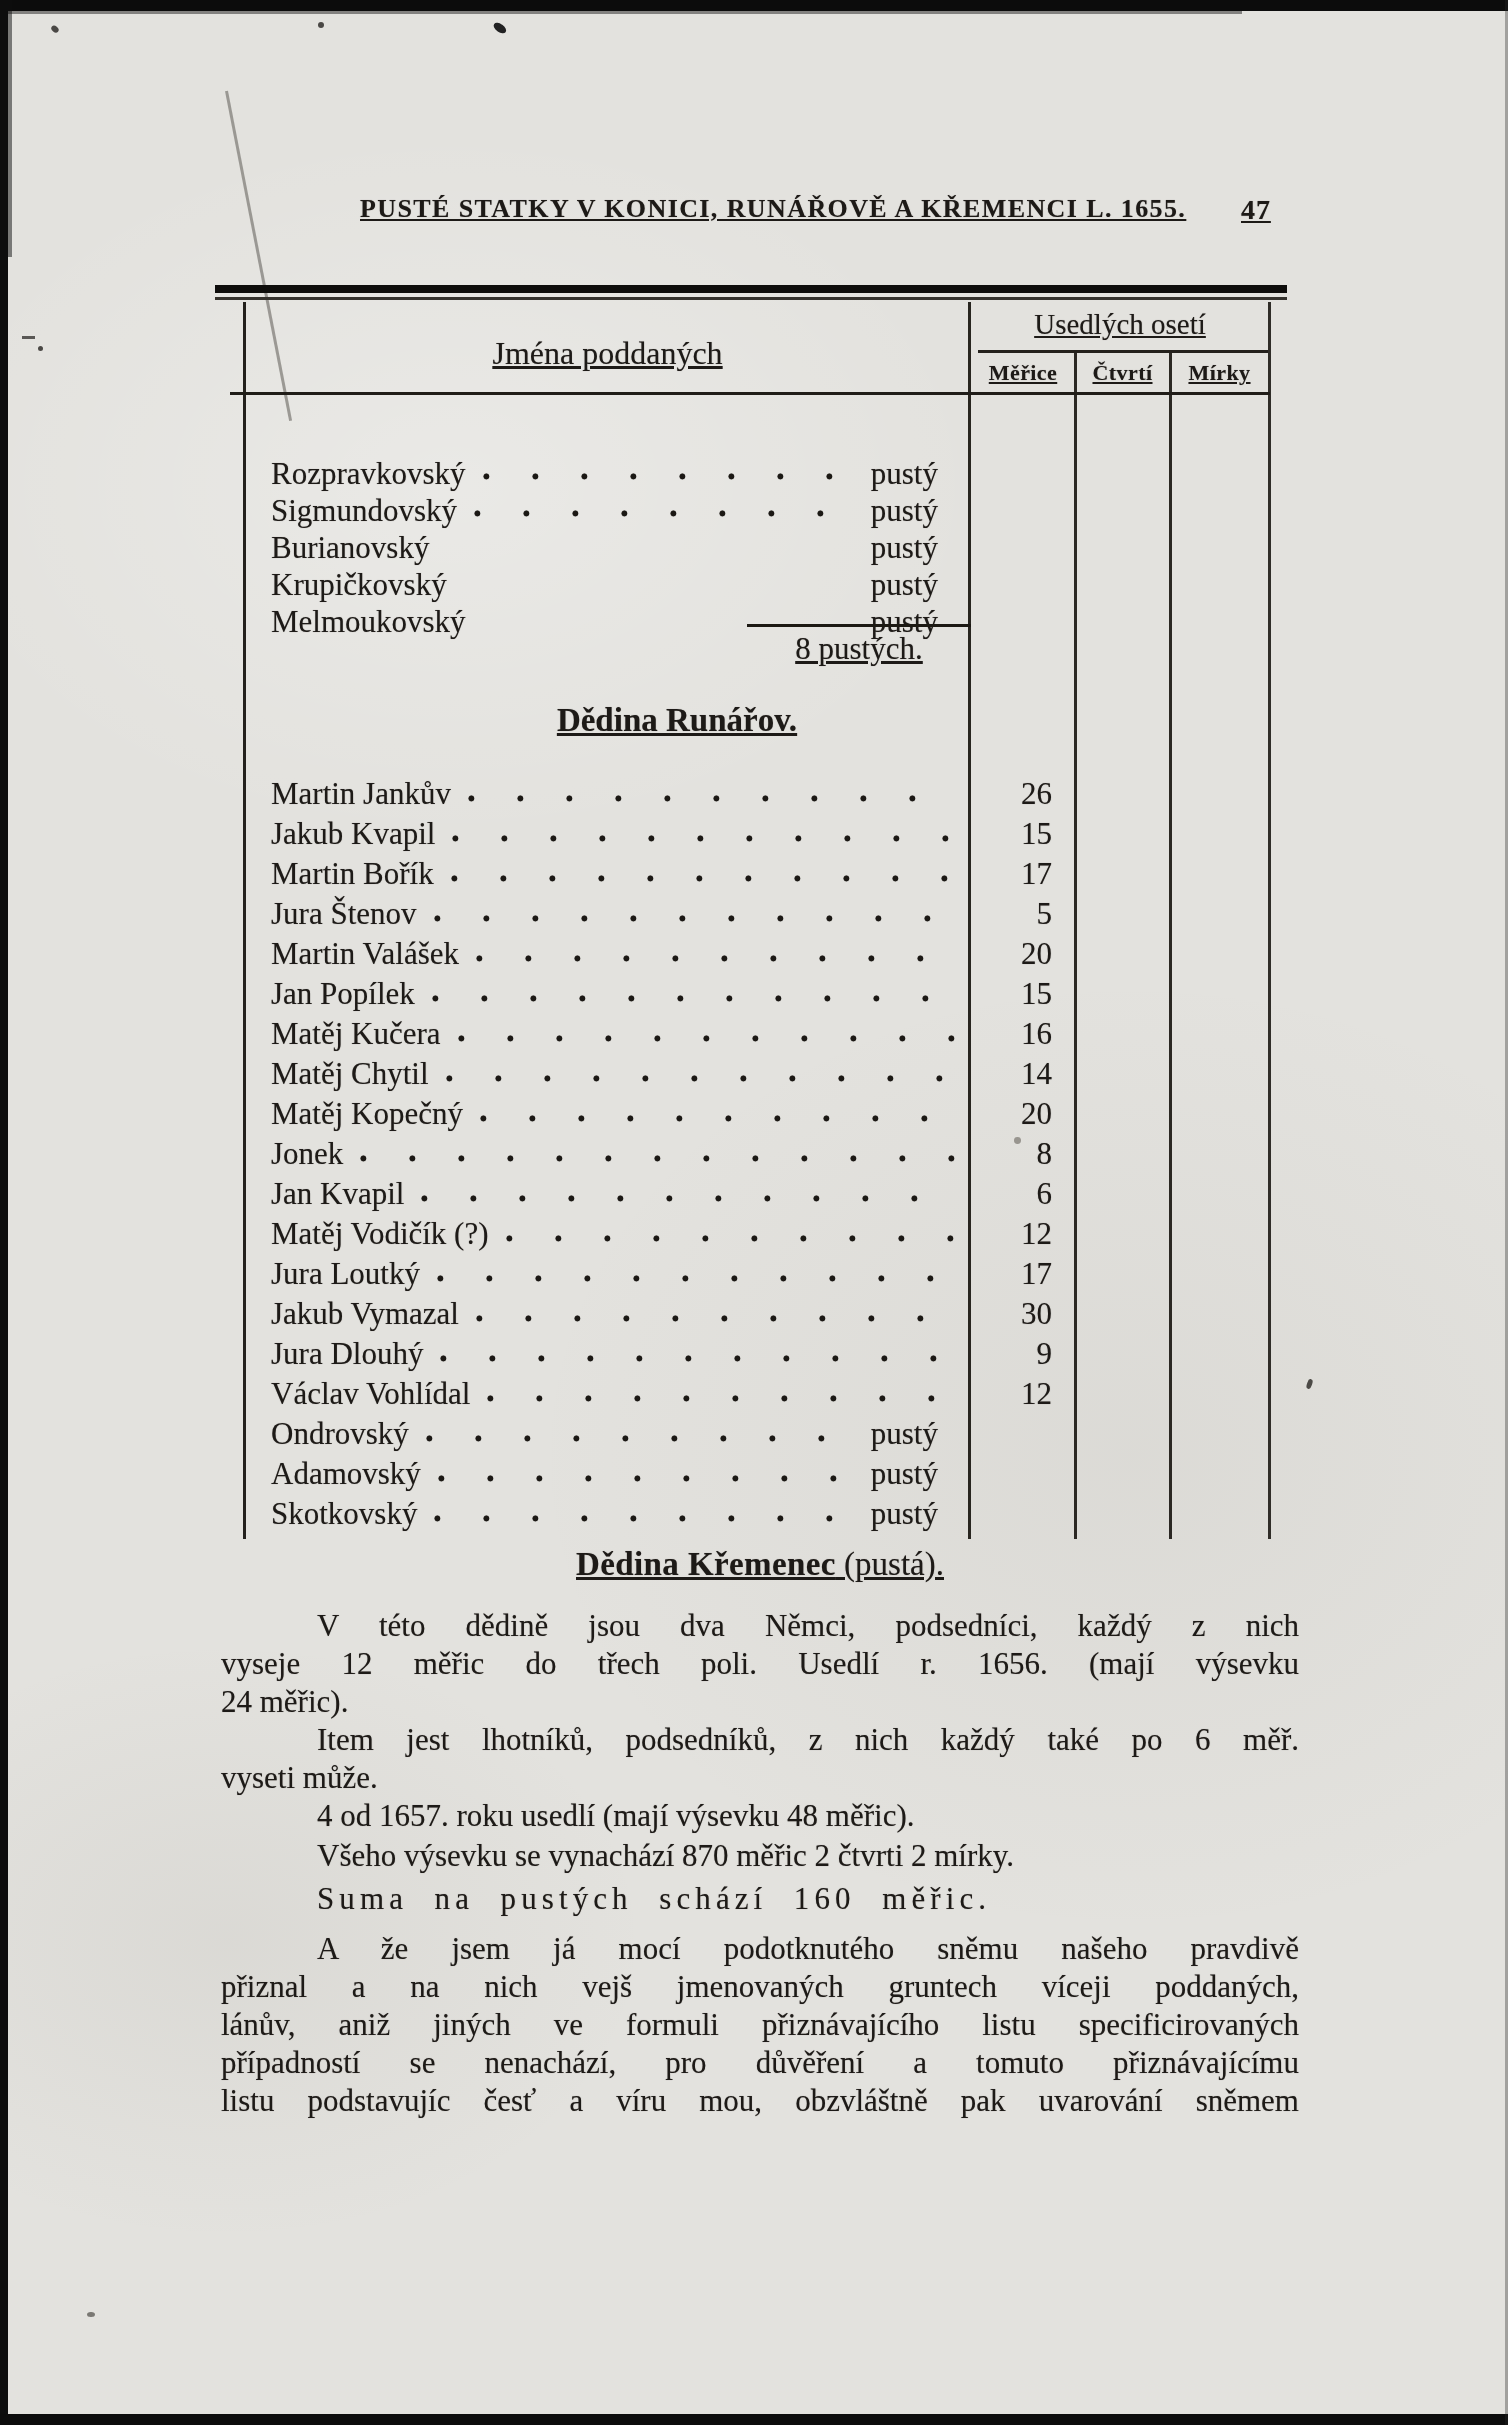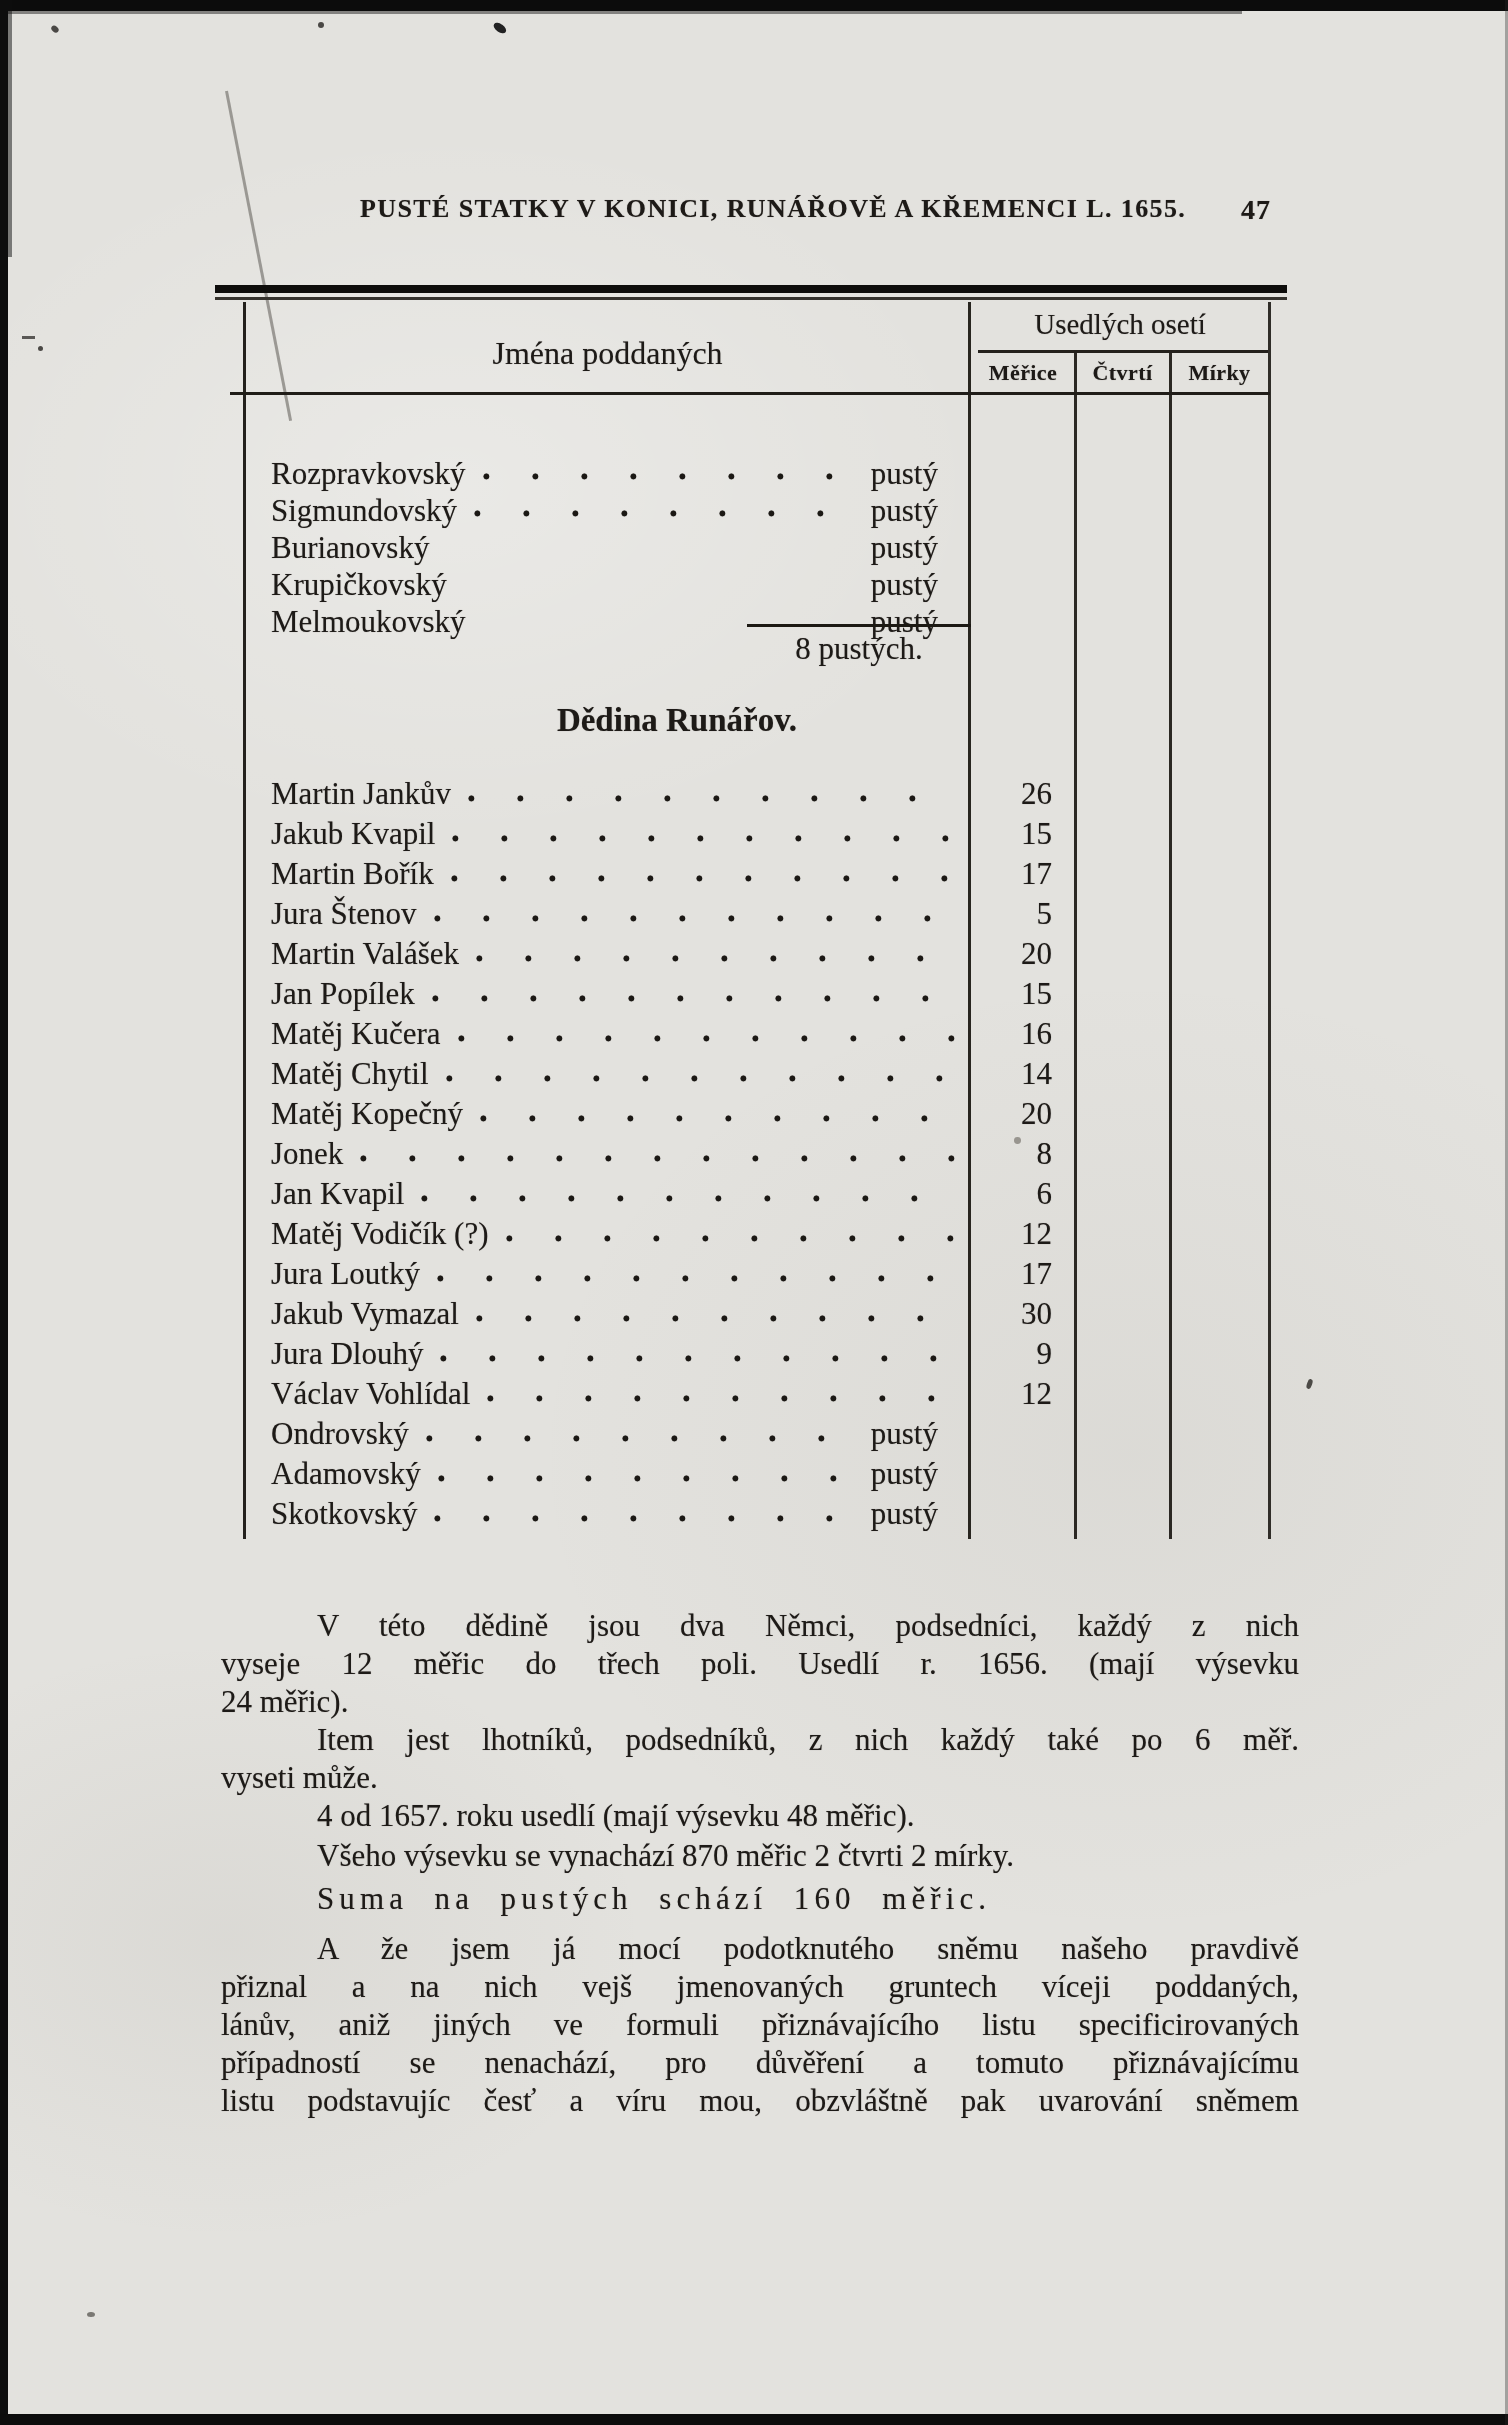--- a/index.html
+++ b/index.html
@@ -10,21 +10,21 @@
     background-color:#e3e2de;
     background-image:
       radial-gradient(ellipse 771px 514px at 30% 20%, rgba(255,255,255,.25), rgba(255,255,255,0) 70%),
       radial-gradient(ellipse 857px 685px at 75% 60%, rgba(120,115,105,.07), rgba(0,0,0,0) 70%),
       radial-gradient(ellipse 600px 428px at 15% 80%, rgba(120,115,105,.08), rgba(0,0,0,0) 70%);
     font-family:"Liberation Serif","DejaVu Serif",serif;
     color:#1d1a17;
     overflow:hidden;
   }
   .abs{position:absolute;}
-  .txt{white-space:nowrap;text-shadow:0 0 0.9px rgba(35,28,22,.4);}
+  .txt{white-space:nowrap;text-shadow:0 0 0.9px rgba(35,28,22,.4);text-decoration:underline;}
   
   .edge-top{left:0;top:0;width:1509px;height:11px;background:#0c0c0c;}
   .edge-top2{left:0;top:11px;width:1242px;height:3.4px;background:rgba(12,12,12,.45);}
   .edge-left{left:0;top:0;width:7.7px;height:2426px;background:#0d0d0d;}
   .edge-left2{left:7.7px;top:0;width:4.3px;height:257px;background:rgba(13,13,13,.5);}
   .edge-bottom{left:0;top:2414px;width:1509px;height:11px;background:#0c0c0c;}
   .edge-right{left:1505px;top:0;width:3.4px;height:2426px;background:rgba(40,40,40,.35);}
   
   .speck{background:#4a4845;border-radius:50%;}
   
@@ -318,20 +318,21 @@
       <div class="row">
         <span class="r-name">Skotkovský</span>
         <span class="r-leader"></span>
         <span class="r-pusty">pustý</span>
         <span class="cell c-mer"></span>
         <span class="cell c-ctv"></span>
         <span class="cell c-mir"></span>
       </div>
     </div>
 
+  <div class="abs txt bot-heading"><b>Dědina Křemenec</b><span> (pustá).</span></div>
   <div class="abs paragraphs" id="paragraphs">
       <div class="par">
         <div class="pline just indent">V této dědině jsou dva Němci, podsedníci, každý z nich</div>
         <div class="pline just">vyseje 12 měřic do třech poli. Usedlí r. 1656. (mají výsevku</div>
         <div class="pline">24 měřic).</div>
       </div>
       <div class="par">
         <div class="pline just indent">Item jest lhotníků, podsedníků, z nich každý také po 6 měř.</div>
         <div class="pline">vyseti může.</div>
       </div>

